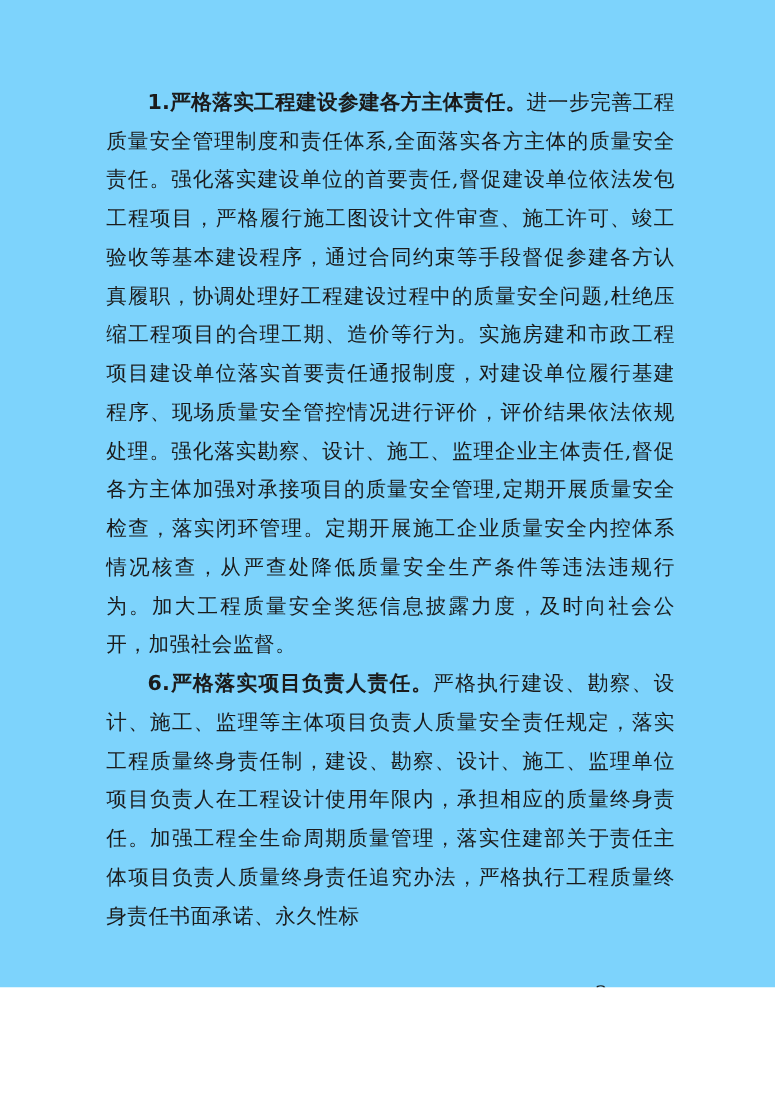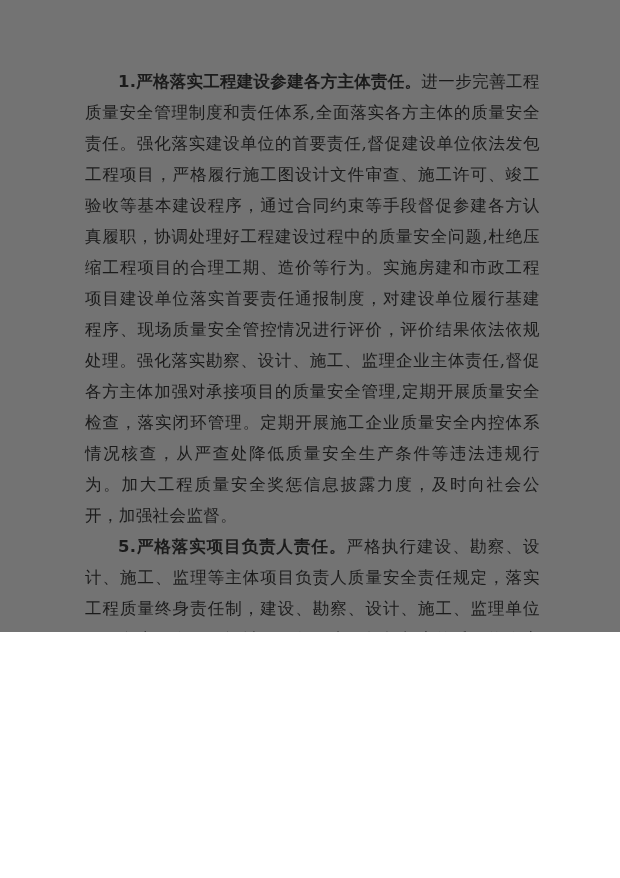--- a/index.html
+++ b/index.html
@@ -3,22 +3,22 @@
 <meta charset="utf-8">
 <style>
   html, body {
     margin: 0;
     padding: 0;
     background: #ffffff;
   }
   .page {
     position: relative;
     width: 620px;
-    height: 632px;
-    background: #737373;
+    height: 790px;
+    background: #7dd3fc;
     font-family: "DejaVu Serif", "Liberation Serif", serif;
     color: #1b1b1b;
     overflow: hidden;
     box-sizing: border-box;
   }
   .content {
     position: absolute;
     top: 66px;
     left: 85px;
     width: 455px;
@@ -44,16 +44,16 @@
     letter-spacing: 2px;
     color: #1b1b1b;
   }
 </style>
 </head>
 <body>
 
 <div class="page">
   <div class="content">
     <p class="para"><span class="para-lead">1.严格落实工程建设参建各方主体责任。</span><span>进一步完善工程质量安全管理制度和责任体系,全面落实各方主体的质量安全责任。强化落实建设单位的首要责任,督促建设单位依法发包工程项目，严格履行施工图设计文件审查、施工许可、竣工验收等基本建设程序，通过合同约束等手段督促参建各方认真履职，协调处理好工程建设过程中的质量安全问题,杜绝压缩工程项目的合理工期、造价等行为。实施房建和市政工程项目建设单位落实首要责任通报制度，对建设单位履行基建程序、现场质量安全管控情况进行评价，评价结果依法依规处理。强化落实勘察、设计、施工、监理企业主体责任,督促各方主体加强对承接项目的质量安全管理,定期开展质量安全检查，落实闭环管理。定期开展施工企业质量安全内控体系情况核查，从严查处降低质量安全生产条件等违法违规行为。加大工程质量安全奖惩信息披露力度，及时向社会公开，加强社会监督。</span></p>
-    <p class="para"><span class="para-lead">5.严格落实项目负责人责任。</span><span>严格执行建设、勘察、设计、施工、监理等主体项目负责人质量安全责任规定，落实工程质量终身责任制，建设、勘察、设计、施工、监理单位项目负责人在工程设计使用年限内，承担相应的质量终身责任。加强工程全生命周期质量管理，落实住建部关于责任主体项目负责人质量终身责任追究办法，严格执行工程质量终身责任书面承诺、永久性标</span></p>
+    <p class="para"><span class="para-lead">6.严格落实项目负责人责任。</span><span>严格执行建设、勘察、设计、施工、监理等主体项目负责人质量安全责任规定，落实工程质量终身责任制，建设、勘察、设计、施工、监理单位项目负责人在工程设计使用年限内，承担相应的质量终身责任。加强工程全生命周期质量管理，落实住建部关于责任主体项目负责人质量终身责任追究办法，严格执行工程质量终身责任书面承诺、永久性标</span></p>
   </div>
   <div class="footer"><span>— 3 —</span></div>
 </div>
 
 </body></html>

